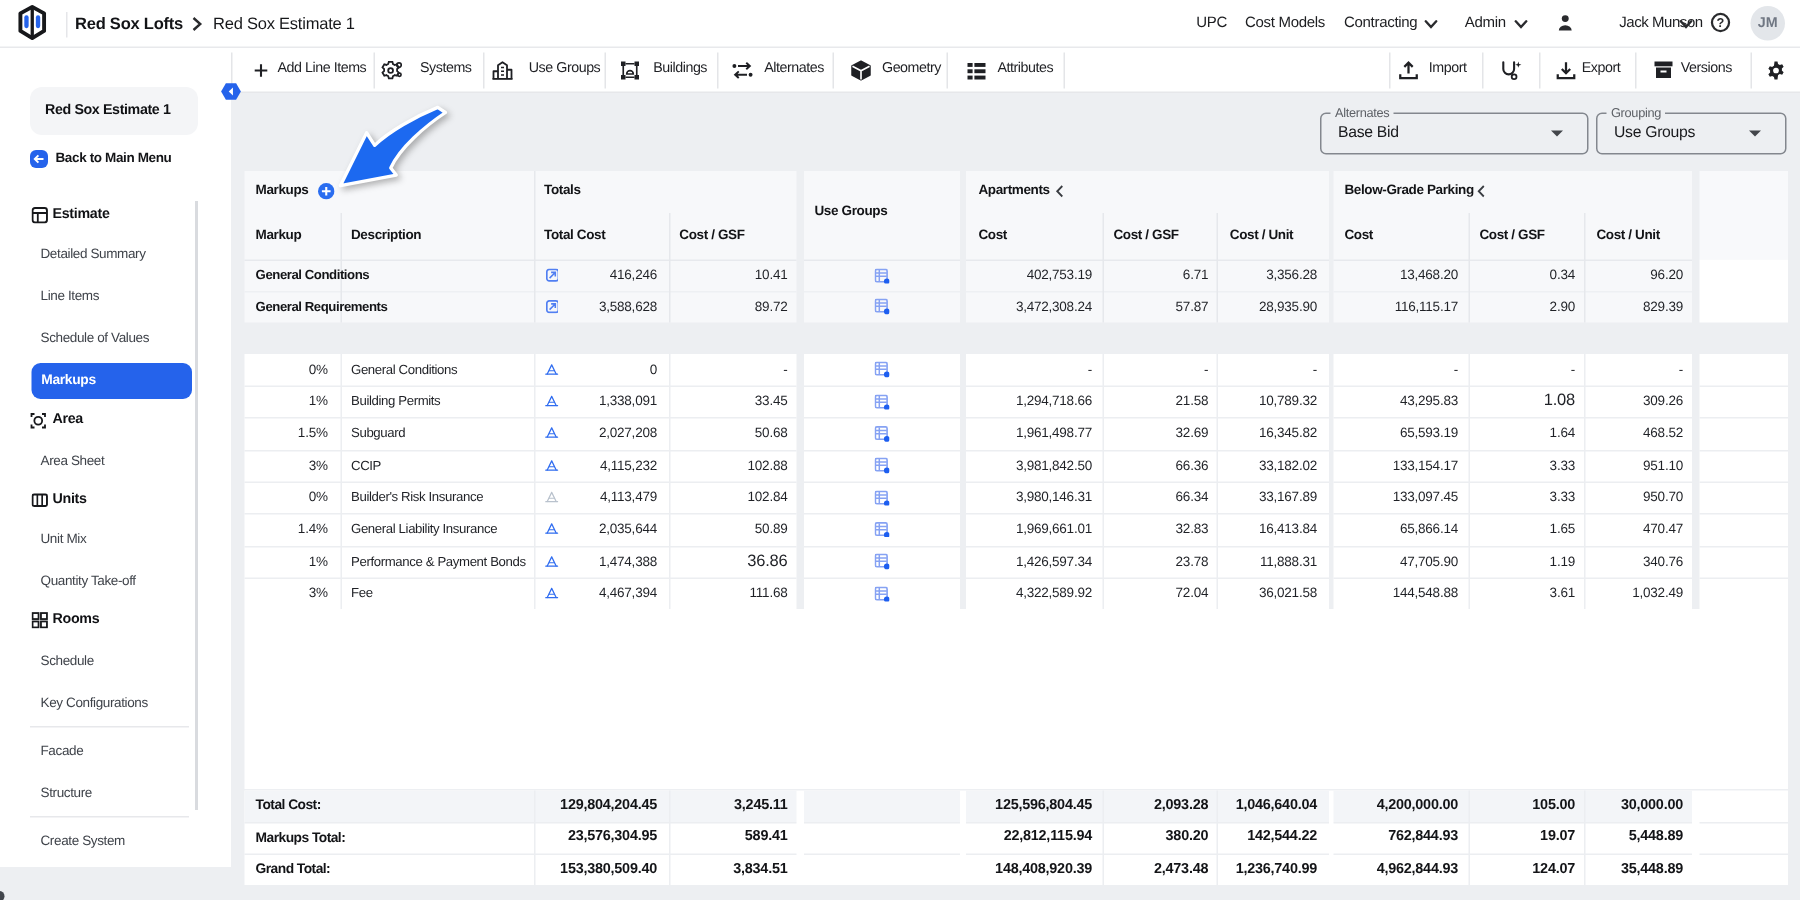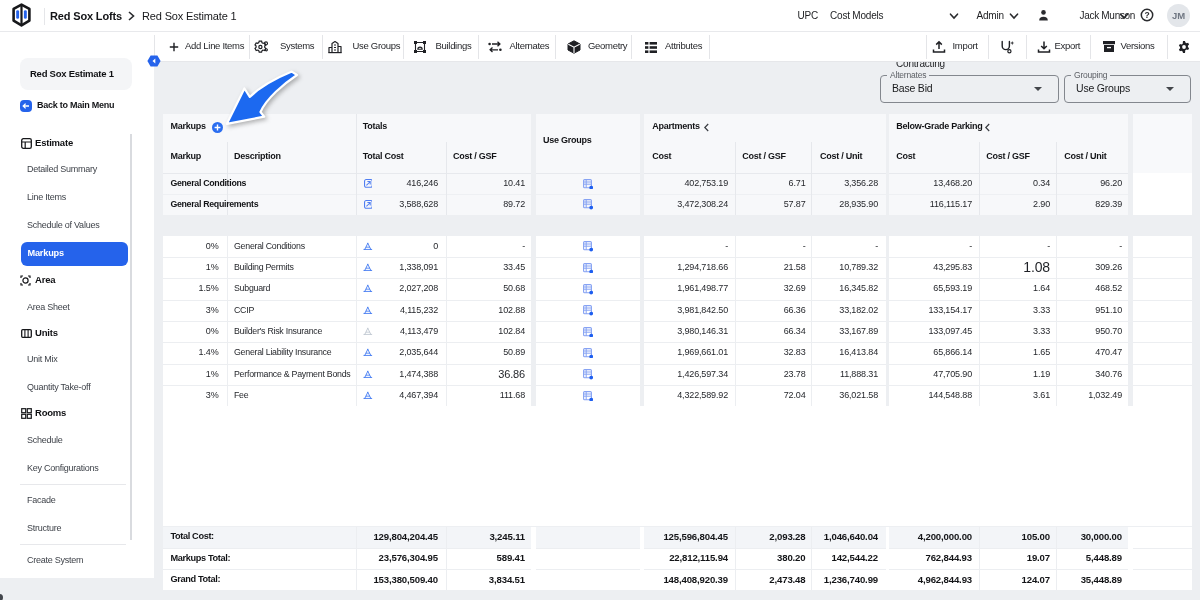--- a/index.html
+++ b/index.html
@@ -12,21 +12,21 @@
 <rect x="11.9" y="7.2" width="2.9" height="8.6" rx="1.4" fill="#2563eb"></rect>
 </svg>
 <div style="position:absolute;left:44px;top:8px;width:1px;height:17px;background:#e5e6e9;"></div>
 <div style="position:absolute;left:50px;top:7.75px;font-size:11px;line-height:16.5px;font-weight:700;letter-spacing:-0.15px;color:#131417;white-space:nowrap;">Red Sox Lofts</div>
 <svg style="position:absolute;left:127px;top:11px;" width="8" height="10" viewBox="0 0 8 10">
 <path d="M2 1 L6.5 5 L2 9" fill="none" stroke="#2a2b2e" stroke-width="1.6"></path>
     </svg>
 <div style="position:absolute;left:142px;top:7.75px;font-size:11px;line-height:16.5px;font-weight:400;letter-spacing:-0.15px;color:#17181b;white-space:nowrap;">Red Sox Estimate 1</div>
 <div style="position:absolute;left:797.5px;top:8.0px;font-size:10px;line-height:15.0px;font-weight:400;letter-spacing:-0.2px;color:#1d1e21;white-space:nowrap;">UPC</div>
 <div style="position:absolute;left:830px;top:8.0px;font-size:10px;line-height:15.0px;font-weight:400;letter-spacing:-0.2px;color:#1d1e21;white-space:nowrap;">Cost Models</div>
-<div style="position:absolute;left:896px;top:8.0px;font-size:10px;line-height:15.0px;font-weight:400;letter-spacing:-0.2px;color:#1d1e21;white-space:nowrap;margin-top:48px;">Contracting</div>
+<div style="position:absolute;left:896px;top:8.0px;font-size:10px;line-height:15.0px;font-weight:400;letter-spacing:-0.2px;color:#1d1e21;white-space:nowrap;">Contracting</div>
 <svg style="position:absolute;left:948.5px;top:13px;" width="10" height="7" viewBox="0 0 10 7">
 <path d="M1.5 1.2 L5 5 L8.5 1.2" fill="none" stroke="#2a2b2e" stroke-width="1.6" stroke-linecap="round"></path>
     </svg>
 <div style="position:absolute;left:976.5px;top:8.0px;font-size:10px;line-height:15.0px;font-weight:400;letter-spacing:-0.2px;color:#1d1e21;white-space:nowrap;">Admin</div>
 <svg style="position:absolute;left:1009px;top:13px;" width="10" height="7" viewBox="0 0 10 7">
 <path d="M1.5 1.2 L5 5 L8.5 1.2" fill="none" stroke="#2a2b2e" stroke-width="1.6" stroke-linecap="round"></path>
     </svg>
 <svg style="position:absolute;left:1038px;top:9px;" width="11" height="13" viewBox="0 0 11 13">
 <circle cx="5.5" cy="3.4" r="2.3" fill="#2a2b2e"></circle>
 <path d="M1.2 11.4 a4.3 3.6 0 0 1 8.6 0 Z" fill="#2a2b2e"></path>
@@ -366,21 +366,21 @@
 <div style="position:absolute;right:675px;top:261.0px;font-size:9px;line-height:13.5px;font-weight:400;letter-spacing:-0.15px;color:#1f2126;white-space:nowrap;">33.45</div>
 <svg style="position:absolute;left:582.5px;top:262.75px;" width="10.5" height="10.5" viewBox="0 0 10.5 10.5">
       <rect x="0.6" y="0.6" width="7.8" height="8.2" rx="1" fill="none" stroke="#86a2f3" stroke-width="1.1"></rect>
       <path d="M0.8 3 H8.2 M0.8 5.2 H8.2 M3.2 1 V9" stroke="#86a2f3" stroke-width="1"></path>
       <circle cx="8.2" cy="8.6" r="1.9" fill="#1d5ef0"></circle>
     </svg>
 <div style="position:absolute;right:472px;top:261.0px;font-size:9px;line-height:13.5px;font-weight:400;letter-spacing:-0.15px;color:#1f2126;white-space:nowrap;">1,294,718.66</div>
 <div style="position:absolute;right:394.5px;top:261.0px;font-size:9px;line-height:13.5px;font-weight:400;letter-spacing:-0.15px;color:#1f2126;white-space:nowrap;">21.58</div>
 <div style="position:absolute;right:322px;top:261.0px;font-size:9px;line-height:13.5px;font-weight:400;letter-spacing:-0.15px;color:#1f2126;white-space:nowrap;">10,789.32</div>
 <div style="position:absolute;right:228px;top:261.0px;font-size:9px;line-height:13.5px;font-weight:400;letter-spacing:-0.15px;color:#1f2126;white-space:nowrap;">43,295.83</div>
-<div style="position:absolute;right:150px;top:261.0px;font-size:14px;line-height:13.5px;font-weight:400;letter-spacing:-0.15px;color:#1f2126;white-space:nowrap;">1.08</div>
+<div style="position:absolute;right:150px;top:261.0px;font-size:11px;line-height:13.5px;font-weight:400;letter-spacing:-0.15px;color:#1f2126;white-space:nowrap;">1.08</div>
 <div style="position:absolute;right:78px;top:261.0px;font-size:9px;line-height:13.5px;font-weight:400;letter-spacing:-0.15px;color:#1f2126;white-space:nowrap;">309.26</div>
 <div style="position:absolute;right:981.5px;top:282.3px;font-size:9px;line-height:13.5px;font-weight:400;letter-spacing:-0.15px;color:#1f2126;white-space:nowrap;">1.5%</div>
 <div style="position:absolute;left:234px;top:282.45px;font-size:8.8px;line-height:13.200000000000001px;font-weight:400;letter-spacing:-0.25px;color:#1f2126;white-space:nowrap;">Subguard</div>
 <svg style="position:absolute;left:363px;top:284.35px;" width="9.6" height="9.6" viewBox="0 0 20 20">
       <path d="M10 2.6 L16.2 15.3 M10 2.6 L3.8 15.3" fill="none" stroke="#2f6cf0" stroke-width="1.7" stroke-linecap="round"></path>
       <path d="M1.8 15.5 H18.2" stroke="#2f6cf0" stroke-width="1.7" stroke-linecap="round"></path>
       <path d="M6 10.8 H14" stroke="#2f6cf0" stroke-width="1.6"></path>
     </svg>
 <div style="position:absolute;right:762px;top:282.3px;font-size:9px;line-height:13.5px;font-weight:400;letter-spacing:-0.15px;color:#1f2126;white-space:nowrap;">2,027,208</div>
 <div style="position:absolute;right:675px;top:282.3px;font-size:9px;line-height:13.5px;font-weight:400;letter-spacing:-0.15px;color:#1f2126;white-space:nowrap;">50.68</div>

